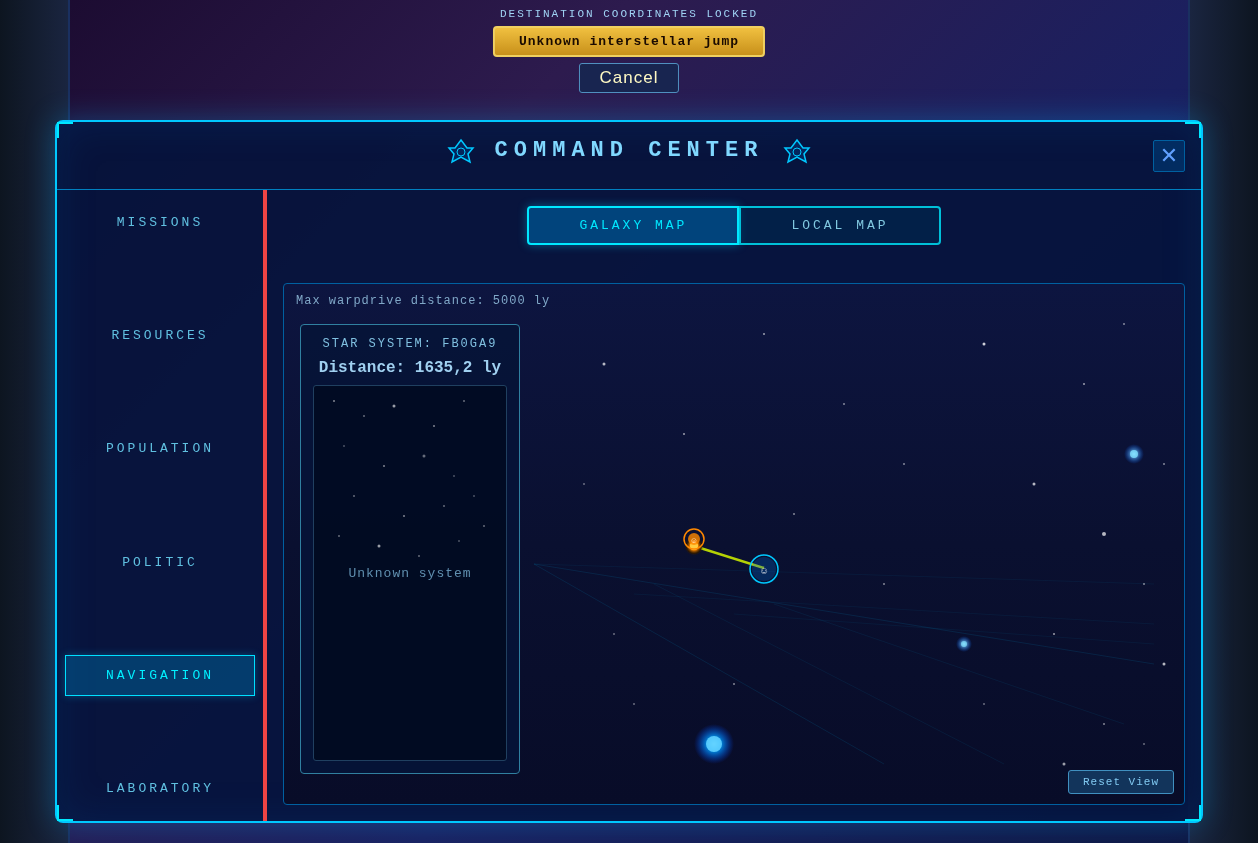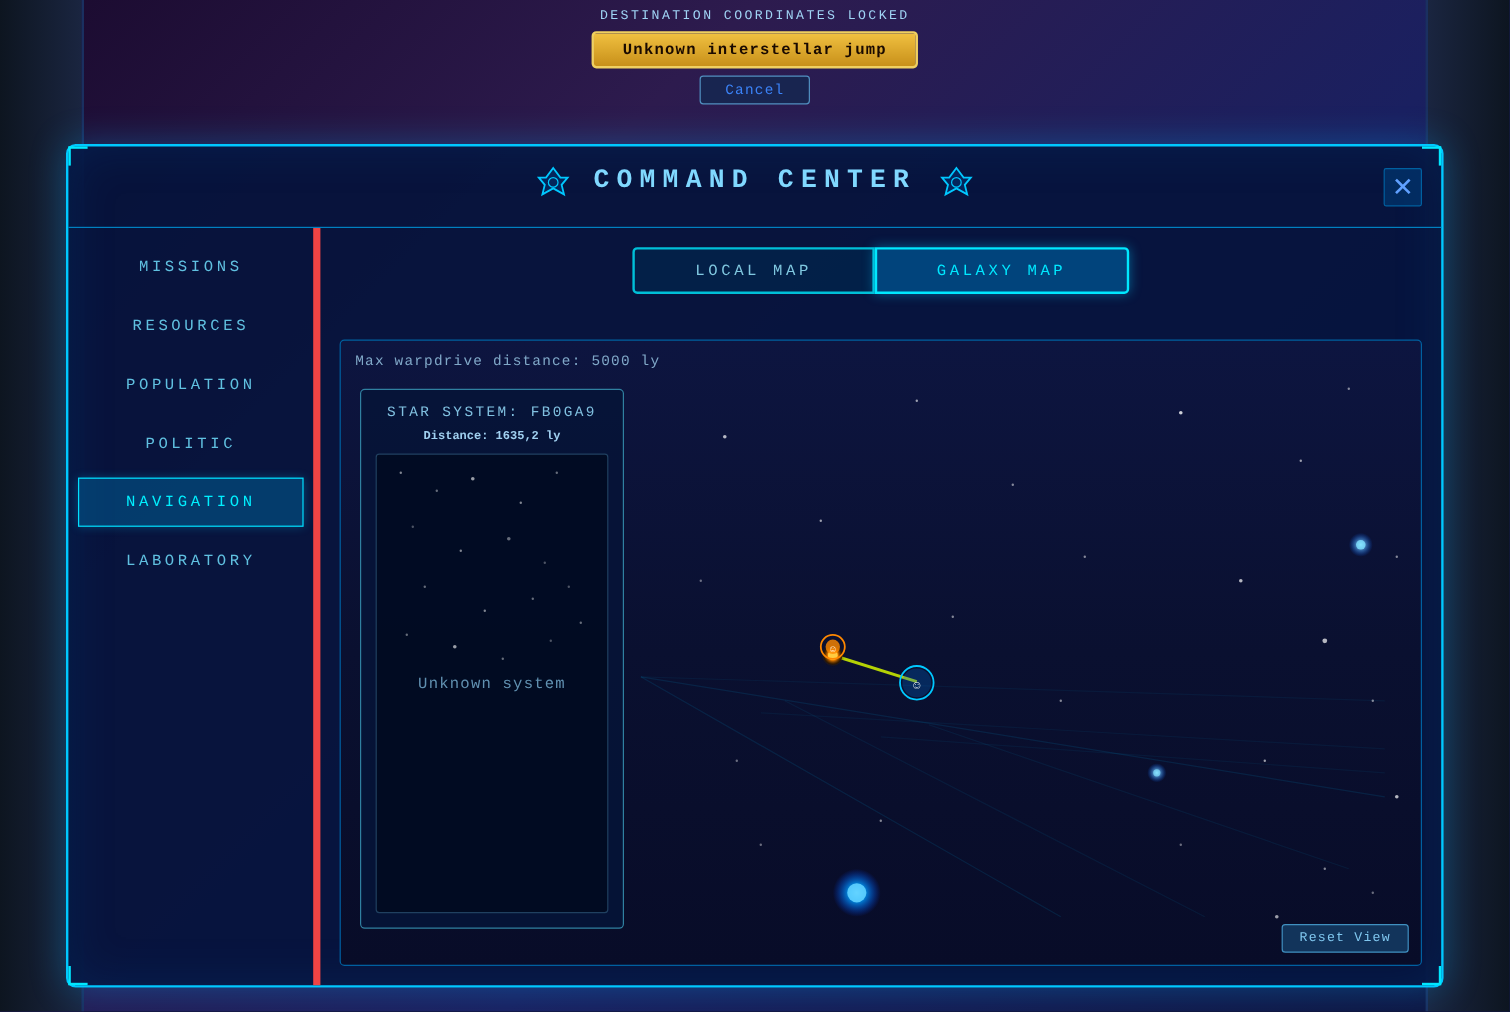--- a/index.html
+++ b/index.html
@@ -50,23 +50,23 @@
       font-weight: bold;
       padding: 6px 24px;
       border-radius: 4px;
       cursor: pointer;
       letter-spacing: 1px;
     }
 
     .cancel-btn {
       background: rgba(20, 40, 80, 0.8);
       border: 1px solid #5090c0;
-      color: #3b82f6;
-      font-family: Liberation Mono, monospace;
-      font-size: 12px;
+      color: #fef9c3;
+      font-family: Liberation Sans, sans-serif;
+      font-size: 17px;
       padding: 4px 20px;
       border-radius: 3px;
       cursor: pointer;
       letter-spacing: 1px;
     }
 
     
     .ship-left {
       position: absolute;
       left: 0;
@@ -144,25 +144,26 @@
     
     .panel-body {
       display: flex;
       height: calc(100% - 68px);
     }
 
     
     .sidebar {
       width: 210px;
       min-width: 210px;
-      border-right: 6px solid #ef4444;
+      border-right: 4px solid #ef4444;
       padding: 10px 0;
       display: flex;
       flex-direction: column;
       gap: 4px;
+      justify-content: space-between;
     }
 
     .nav-item {
       padding: 12px 20px;
       color: #60c0e0;
       font-size: 13px;
       letter-spacing: 3px;
       text-transform: uppercase;
       cursor: pointer;
       border: 1px solid transparent;
@@ -260,21 +261,21 @@
     .system-card-title {
       color: #80c0e0;
       font-size: 12px;
       letter-spacing: 2px;
       text-transform: uppercase;
       text-align: center;
     }
 
     .system-card-distance {
       color: #a0d0f0;
-      font-size: 10px;
+      font-size: 16px;
       font-weight: bold;
       text-align: center;
     }
 
     .system-card-preview {
       flex: 1;
       border: 1px solid #204060;
       background: rgba(0, 10, 30, 0.8);
       border-radius: 3px;
       display: flex;
@@ -366,22 +367,22 @@
       <div class="nav-item">RESOURCES</div>
       <div class="nav-item">POPULATION</div>
       <div class="nav-item">POLITIC</div>
       <div class="nav-item active">NAVIGATION</div>
       <div class="nav-item">LABORATORY</div>
     </div>
 
     <div class="main-content">
 
       <div class="tab-bar">
+        <button class="tab-btn active">GALAXY MAP</button>
         <button class="tab-btn">LOCAL MAP</button>
-        <button class="tab-btn active">GALAXY MAP</button>
       </div>
 
       <div class="map-container">
         <span class="map-info-bar">Max warpdrive distance: 5000 ly</span>
 
         <svg style="position:absolute;inset:0;width:100%;height:100%;pointer-events:none;">
 
           <line x1="250" y1="280" x2="870" y2="380" stroke="rgba(0,150,200,0.15)" stroke-width="1"></line>
           <line x1="250" y1="280" x2="600" y2="480" stroke="rgba(0,150,200,0.15)" stroke-width="1"></line>
           <line x1="370" y1="300" x2="720" y2="480" stroke="rgba(0,150,200,0.1)" stroke-width="1"></line>

